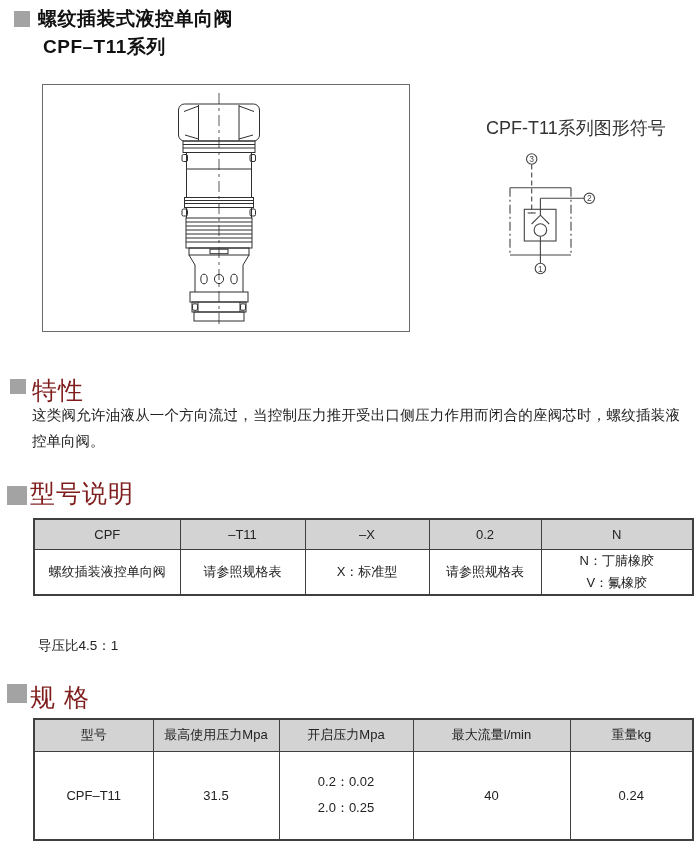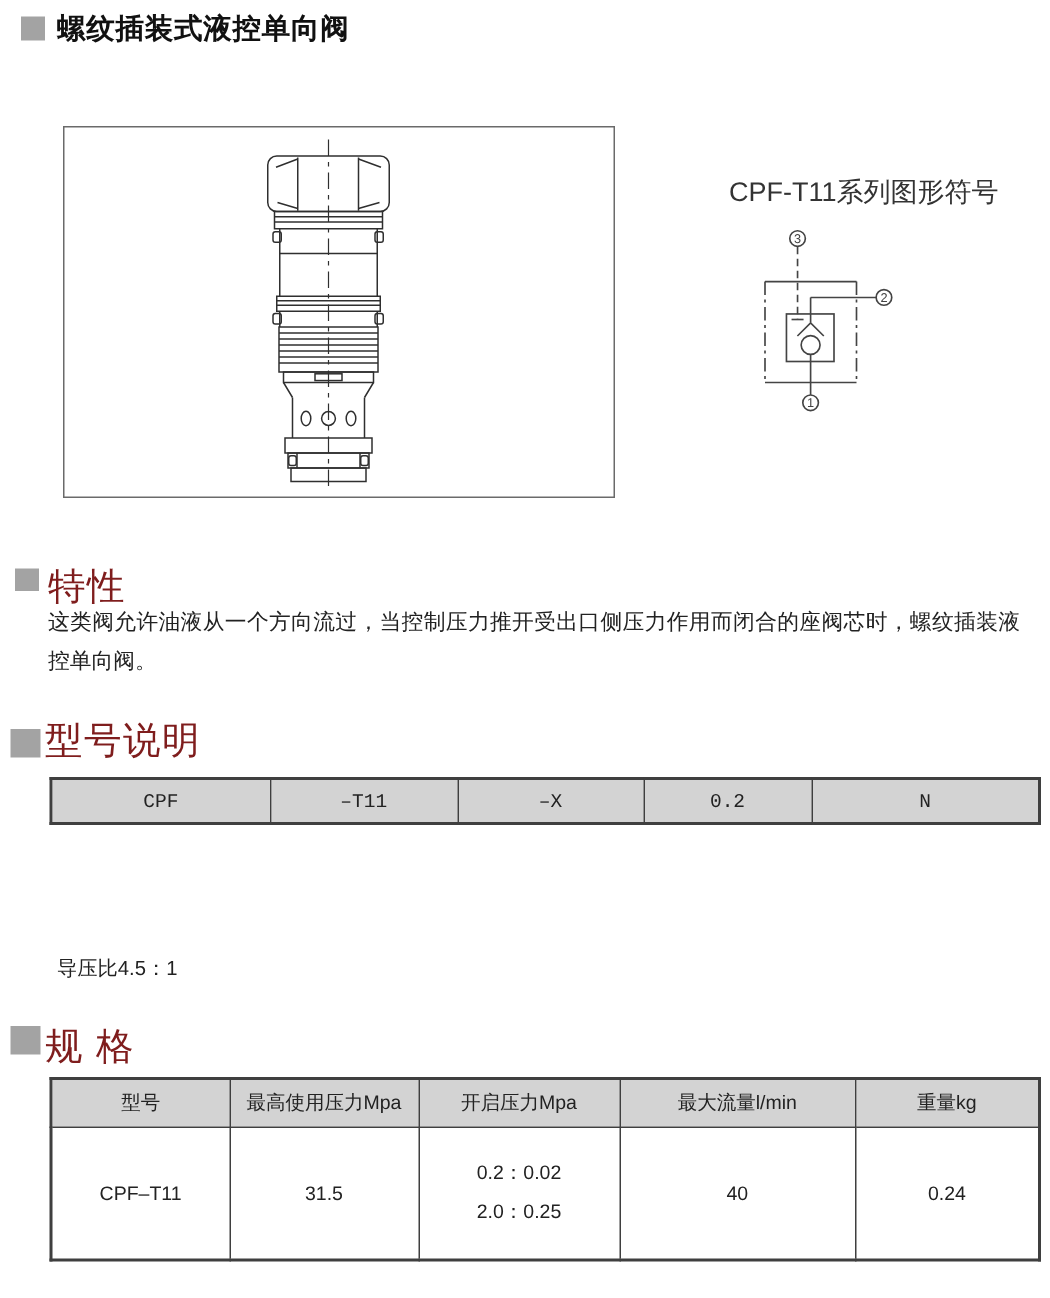--- a/index.html
+++ b/index.html
@@ -27,20 +27,21 @@
   svg{display:block;}
   svg text{font-family:"Liberation Sans","DejaVu Sans",sans-serif;}
 </style>
 </head>
 <body>
 
 <div class="page">
 
   <div class="bullet" style="left:14px;top:11px;width:16px;height:16px;"></div>
   <div class="h-title" style="left:38px;top:6px;">螺纹插装式液控单向阀</div>
+  <div class="h-title" style="left:43px;top:34px;">CPF–T11系列</div>
 
   <div class="frame" style="left:42px;top:84px;width:366px;height:246px;">
     <svg width="366" height="246" viewBox="0 0 366 246">
       <g stroke="#2f2f2f" stroke-width="1" fill="none">
 
         <line x1="176" y1="8" x2="176" y2="243" stroke-width="0.8" stroke-dasharray="11 4 3 4"></line>
 
         <rect x="135.5" y="19" width="81" height="37" rx="6"></rect>
         <line x1="155.5" y1="20" x2="155.5" y2="55.5"></line>
         <line x1="196" y1="20" x2="196" y2="55.5"></line>
@@ -137,26 +138,36 @@
 
   <table class="tbl" style="left:33px;top:518px;width:659px;">
     <colgroup>
       <col style="width:146px">
         <col style="width:125px">
         <col style="width:124px">
         <col style="width:112px">
         <col style="width:152px">
     </colgroup>
     <tbody>
-      <tr class="hdr" style="height:30px;font-family:Liberation Mono, monospace;">
+      <tr class="hdr" style="height:30px;">
         <td>CPF</td>
         <td>–T11</td>
         <td>–X</td>
         <td>0.2</td>
         <td>N</td>
+      </tr>
+      <tr style="height:43px;">
+        <td>螺纹插装液控单向阀</td>
+        <td>请参照规格表</td>
+        <td>X：标准型</td>
+        <td>请参照规格表</td>
+        <td class="two-line">
+          <div>N：丁腈橡胶</div>
+          <div>V：氟橡胶</div>
+        </td>
       </tr>
     </tbody>
   </table>
 
   <div class="note" style="left:38px;top:637px;">导压比4.5：1</div>
 
   <div class="bullet" style="left:7px;top:684px;width:20px;height:19px;"></div>
   <div class="h-sec" style="left:30px;top:681px;">规 格</div>
 
   <table class="tbl" style="left:33px;top:718px;width:659px;">

